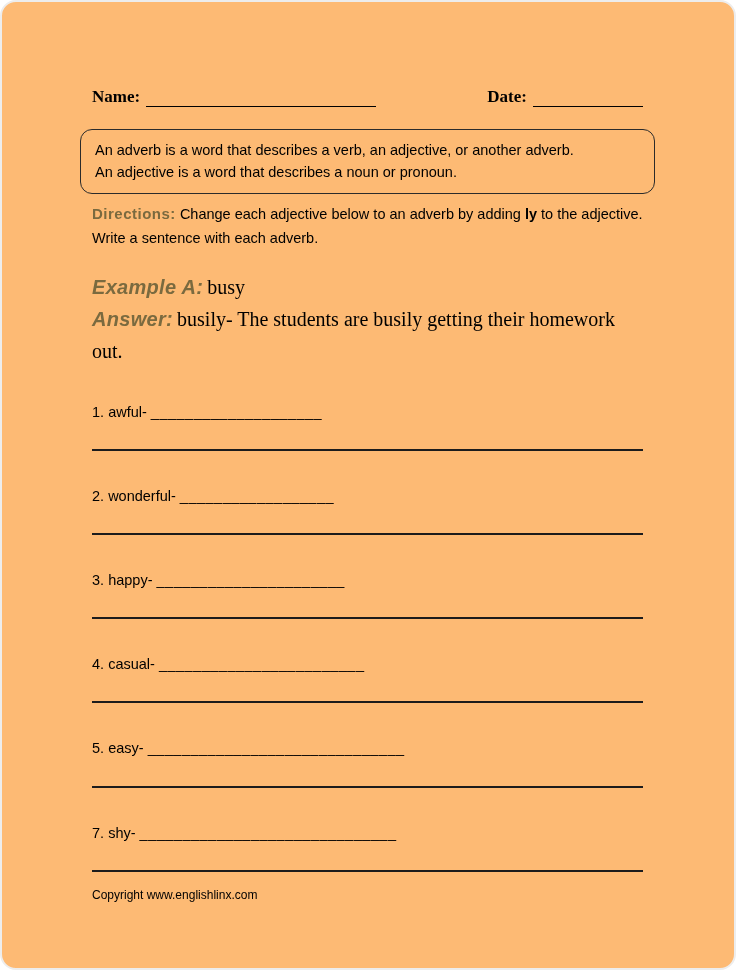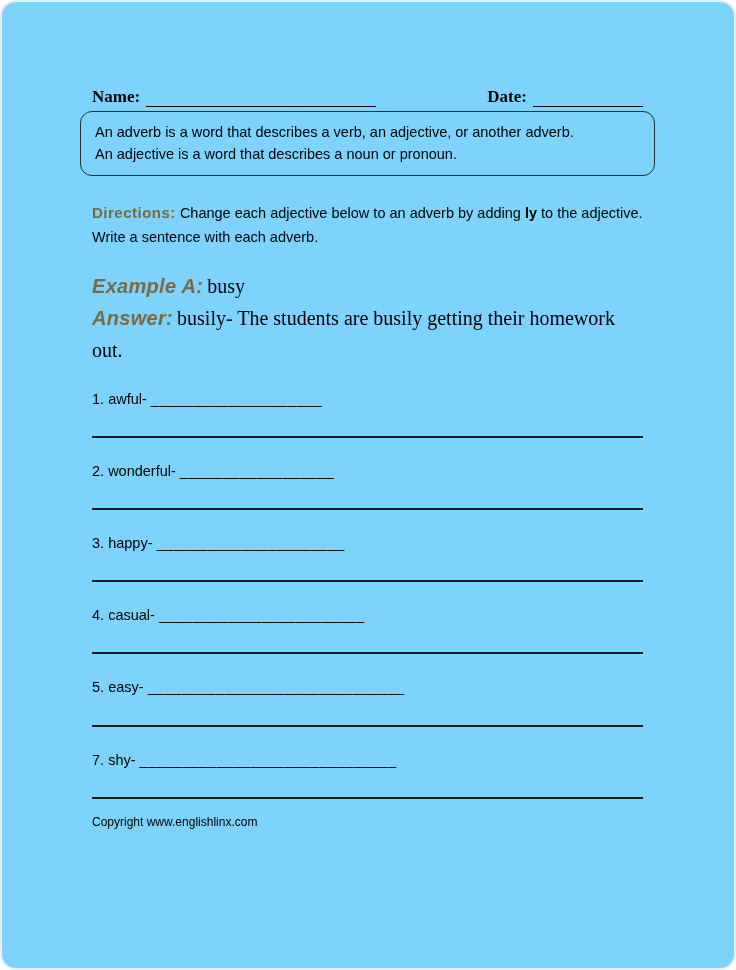--- a/index.html
+++ b/index.html
@@ -6,21 +6,21 @@
   html, body { background: #ffffff; }
   body {
     width: 736px; height: 970px;
     font-family: "Liberation Sans", sans-serif;
     color: #000;
     overflow: hidden;
   }
   .page {
     position: relative;
     width: 736px; height: 970px;
-    background: #7dd3fc;
+    background: #fdba74;
     border: 2px solid #ededed;
     border-radius: 16px;
     padding: 86px 91px 0 90px;
   }
   
   .head-row { display: flex; justify-content: space-between; align-items: flex-end; }
   .field-group { display: flex; align-items: flex-end; gap: 6px; }
   .serif-label {
     font-family: "Liberation Serif", serif;
     font-weight: bold; font-size: 17px; line-height: 1.1;
@@ -29,46 +29,46 @@
   .name-rule { width: 230px; }
   .date-rule { width: 110px; }
 
   .title {
     margin-top: 28px;
     text-align: center;
     font-size: 15px; font-weight: bold;
   }
 
   .def-box {
-    margin: 4px -12px 0 -12px;
+    margin: 22px -12px 0 -12px;
     border: 1.2px solid #2b2b2b;
     border-radius: 12px;
     padding: 9px 14px;
     font-size: 14.5px;
     line-height: 1.55;
   }
 
-  .directions { margin-top: 24px; font-size: 14.5px; line-height: 1.7; }
+  .directions { margin-top: 7px; font-size: 14.5px; line-height: 1.7; }
   .dir-label {
     color: var(--accent, #7a6a3f);
     font-weight: bold; letter-spacing: 0.5px;
     font-size: 15px;
   }
   .directions b { font-weight: bold; }
 
   .example { margin-top: 20px; font-size: 14.5px; line-height: 1.6; }
   .ex-label {
     color: var(--accent, #7a6a3f);
     font-weight: bold; font-style: italic;
     font-size: 20px; letter-spacing: 0.3px;
   }
   .ex-value { font-family: "Liberation Serif", serif; font-size: 20px; margin-top: 26px; }
 
   .items { margin-top: 0; }
-  .word-line { margin-top: 24px; font-size: 14.5px; line-height: 1.25; }
+  .word-line { margin-top: 36px; font-size: 14.5px; line-height: 1.25; }
   .blank-text { letter-spacing: 0.5px; }
   .sentence-rule { margin-top: 28px; width: 100%; border-top: 2px solid #1c1c1c; height: 2px; }
 
   .copyright { margin-top: 16px; text-align: left; font-size: 12px; }
 </style>
 </head>
 <body>
 
 <div class="page">
 

